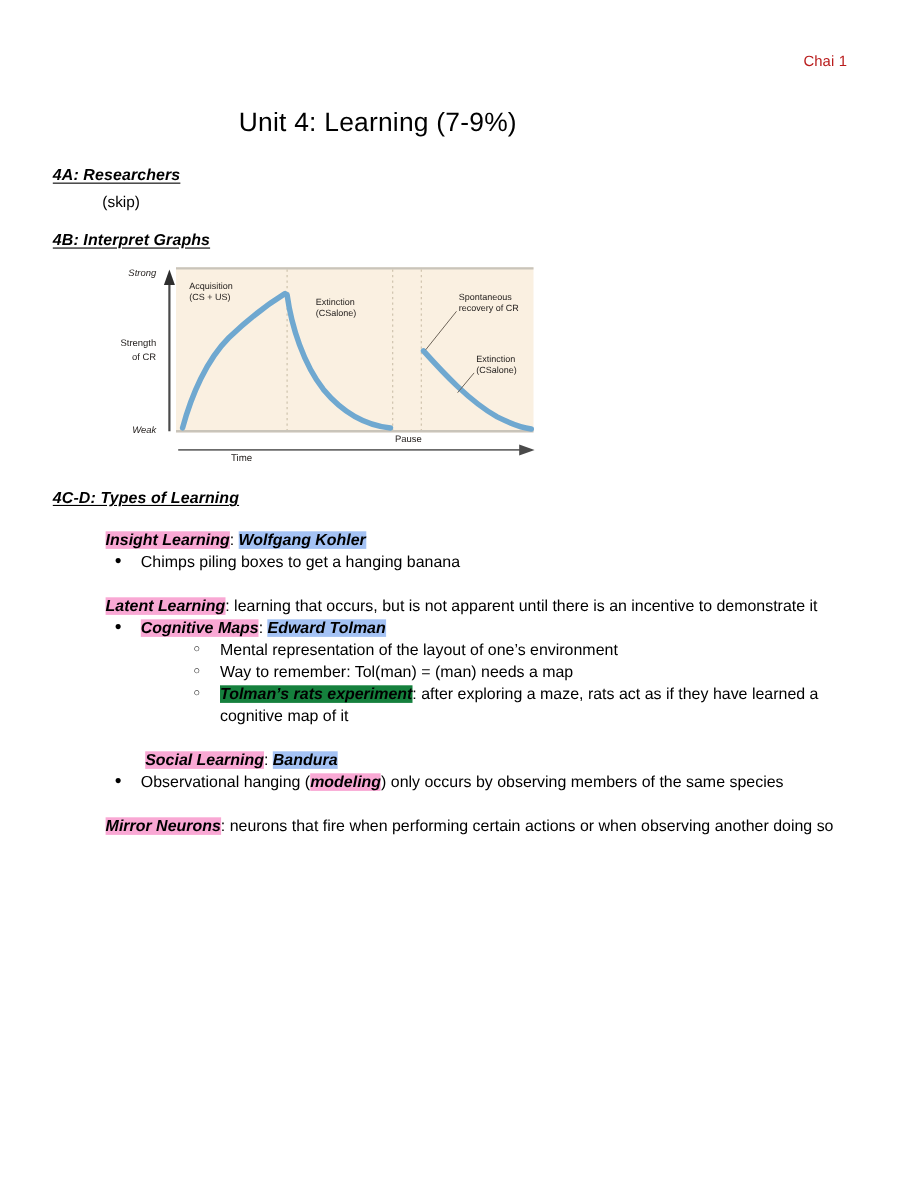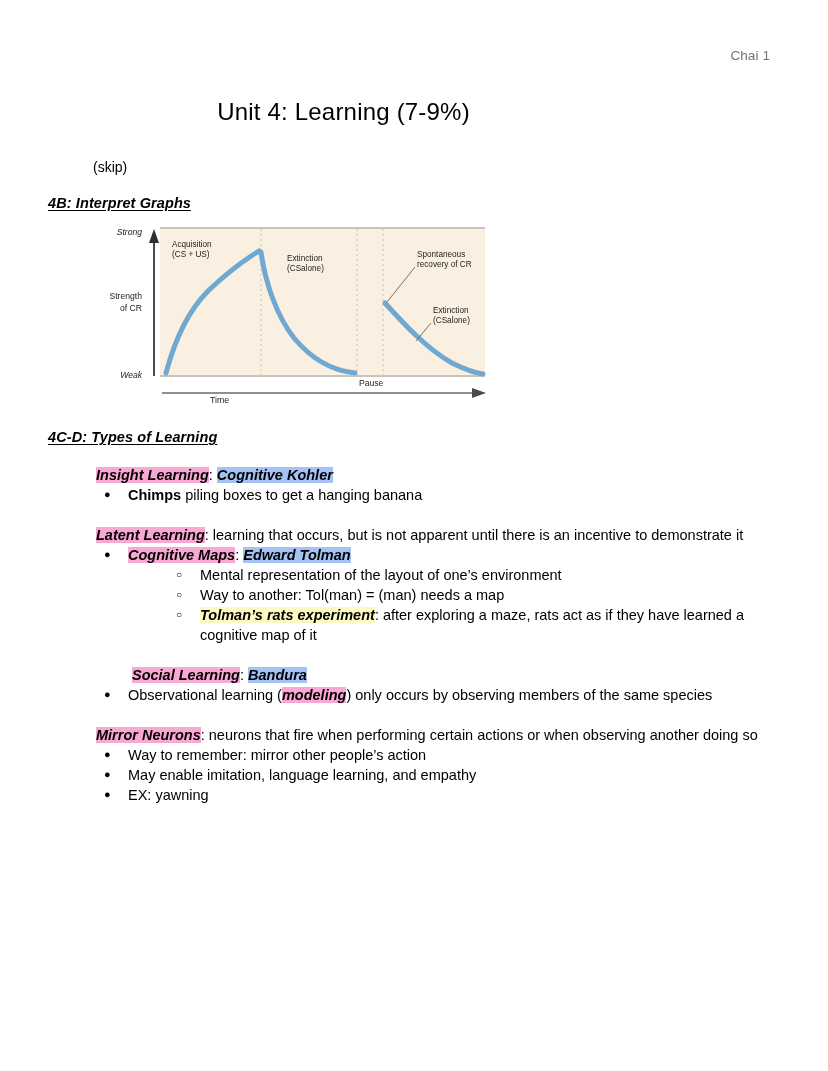--- a/index.html
+++ b/index.html
@@ -20,21 +20,21 @@
     inset: 0;
     background: #ffffff;
   }
 
   
   .page-header {
     position: absolute;
     top: 48px;
     right: 58px;
     font-size: 13.5px;
-    color: #737373;
+    color: #b91c1c;
     letter-spacing: .1px;
   }
 
   
   .doc-title {
     position: absolute;
     top: 98px;
     left: 0;
     width: 687px;
     text-align: center;
@@ -83,23 +83,23 @@
     padding: 0;
   }
   .para {
     font-size: 14.5px;
     line-height: 20px;
     margin: 0;
   }
 
   .hl-green  { background: #f9a8d4; }
   .hl-blue   { background: #a4c2f4; }
-  .hl-red    { background: #fef9c3; }
+  .hl-red    { background: #15803d; }
   .bi { font-weight: 700; font-style: italic; }
-  .b  { font-weight: 700; }
+  .b  { font-weight: 400; }
 
   ul.lvl1, ul.lvl2 {
     margin: 0;
     padding: 0;
     list-style: none;
   }
   ul.lvl1 > li {
     position: relative;
     font-size: 14.5px;
     line-height: 20px;
@@ -134,20 +134,21 @@
 <body>
 
 <div class="page">
 
   <div class="page-header">Chai 1</div>
 
   <div class="doc-title">Unit 4: Learning (7-9%)</div>
 
   <div class="content">
 
+    <div class="sec-head">4A: Researchers</div>
     <div class="skip-line">(skip)</div>
 
     <div class="gap-md"></div>
 
     <div class="sec-head">4B: Interpret Graphs</div>
 
     <div class="figure">
       <svg class="fig-svg" width="430" height="180" viewBox="0 0 430 180">
 
         <rect x="98" y="4" width="325" height="150" fill="#faf0e1"></rect>
@@ -196,56 +197,51 @@
       </svg>
     </div>
 
     <div class="gap-lg"></div>
 
     <div class="sec-head">4C-D: Types of Learning</div>
 
     <div class="gap-md"></div>
 
     <div class="block">
-      <div class="term-line" style="margin-left:48px;"><span class="bi hl-green">Insight Learning</span><span>:</span> <span class="bi hl-blue">Cognitive Kohler</span></div>
+      <div class="term-line" style="margin-left:48px;"><span class="bi hl-green">Insight Learning</span><span>:</span> <span class="bi hl-blue">Wolfgang Kohler</span></div>
       <ul class="lvl1">
         <li><span class="b">Chimps</span><span> piling boxes to get a hanging banana</span></li>
       </ul>
     </div>
 
     <div class="gap-md"></div>
 
     <div class="block">
       <div class="para" style="margin-left:48px;"><span class="bi hl-green">Latent Learning</span><span>:</span><span> learning that occurs, but is not apparent until there is an incentive to demonstrate it</span></div>
       <ul class="lvl1">
         <li>
           <span class="bi hl-green">Cognitive Maps</span><span>:</span> <span class="bi hl-blue">Edward Tolman</span>
           <ul class="lvl2">
             <li><span>Mental representation of the layout of one’s environment</span></li>
-            <li><span>Way to another: Tol(man) = (man) needs a map</span></li>
+            <li><span>Way to remember: Tol(man) = (man) needs a map</span></li>
             <li><span class="bi hl-red">Tolman’s rats experiment</span><span>:</span><span> after exploring a maze, rats act as if they have learned a cognitive map of it</span></li>
           </ul>
         </li>
       </ul>
     </div>
 
     <div class="gap-md"></div>
 
     <div class="block">
       <div class="term-line" style="margin-left:48px;padding-left:36px;"><span class="bi hl-green">Social Learning</span><span>:</span> <span class="bi hl-blue">Bandura</span></div>
       <ul class="lvl1">
-        <li><span>Observational learning (</span><span class="bi hl-green">modeling</span><span>) only occurs by observing members of the same species</span></li>
+        <li><span>Observational hanging (</span><span class="bi hl-green">modeling</span><span>) only occurs by observing members of the same species</span></li>
       </ul>
     </div>
 
     <div class="gap-md"></div>
 
     <div class="block">
       <div class="para" style="margin-left:48px;"><span class="bi hl-green">Mirror Neurons</span><span>:</span><span> neurons that fire when performing certain actions or when observing another doing so</span></div>
-      <ul class="lvl1">
-        <li><span>Way to remember: mirror other people’s action</span></li>
-        <li><span>May enable imitation, language learning, and empathy</span></li>
-        <li><span>EX: yawning</span></li>
-      </ul>
     </div>
 
   </div>
 </div>
 
 </body></html>

